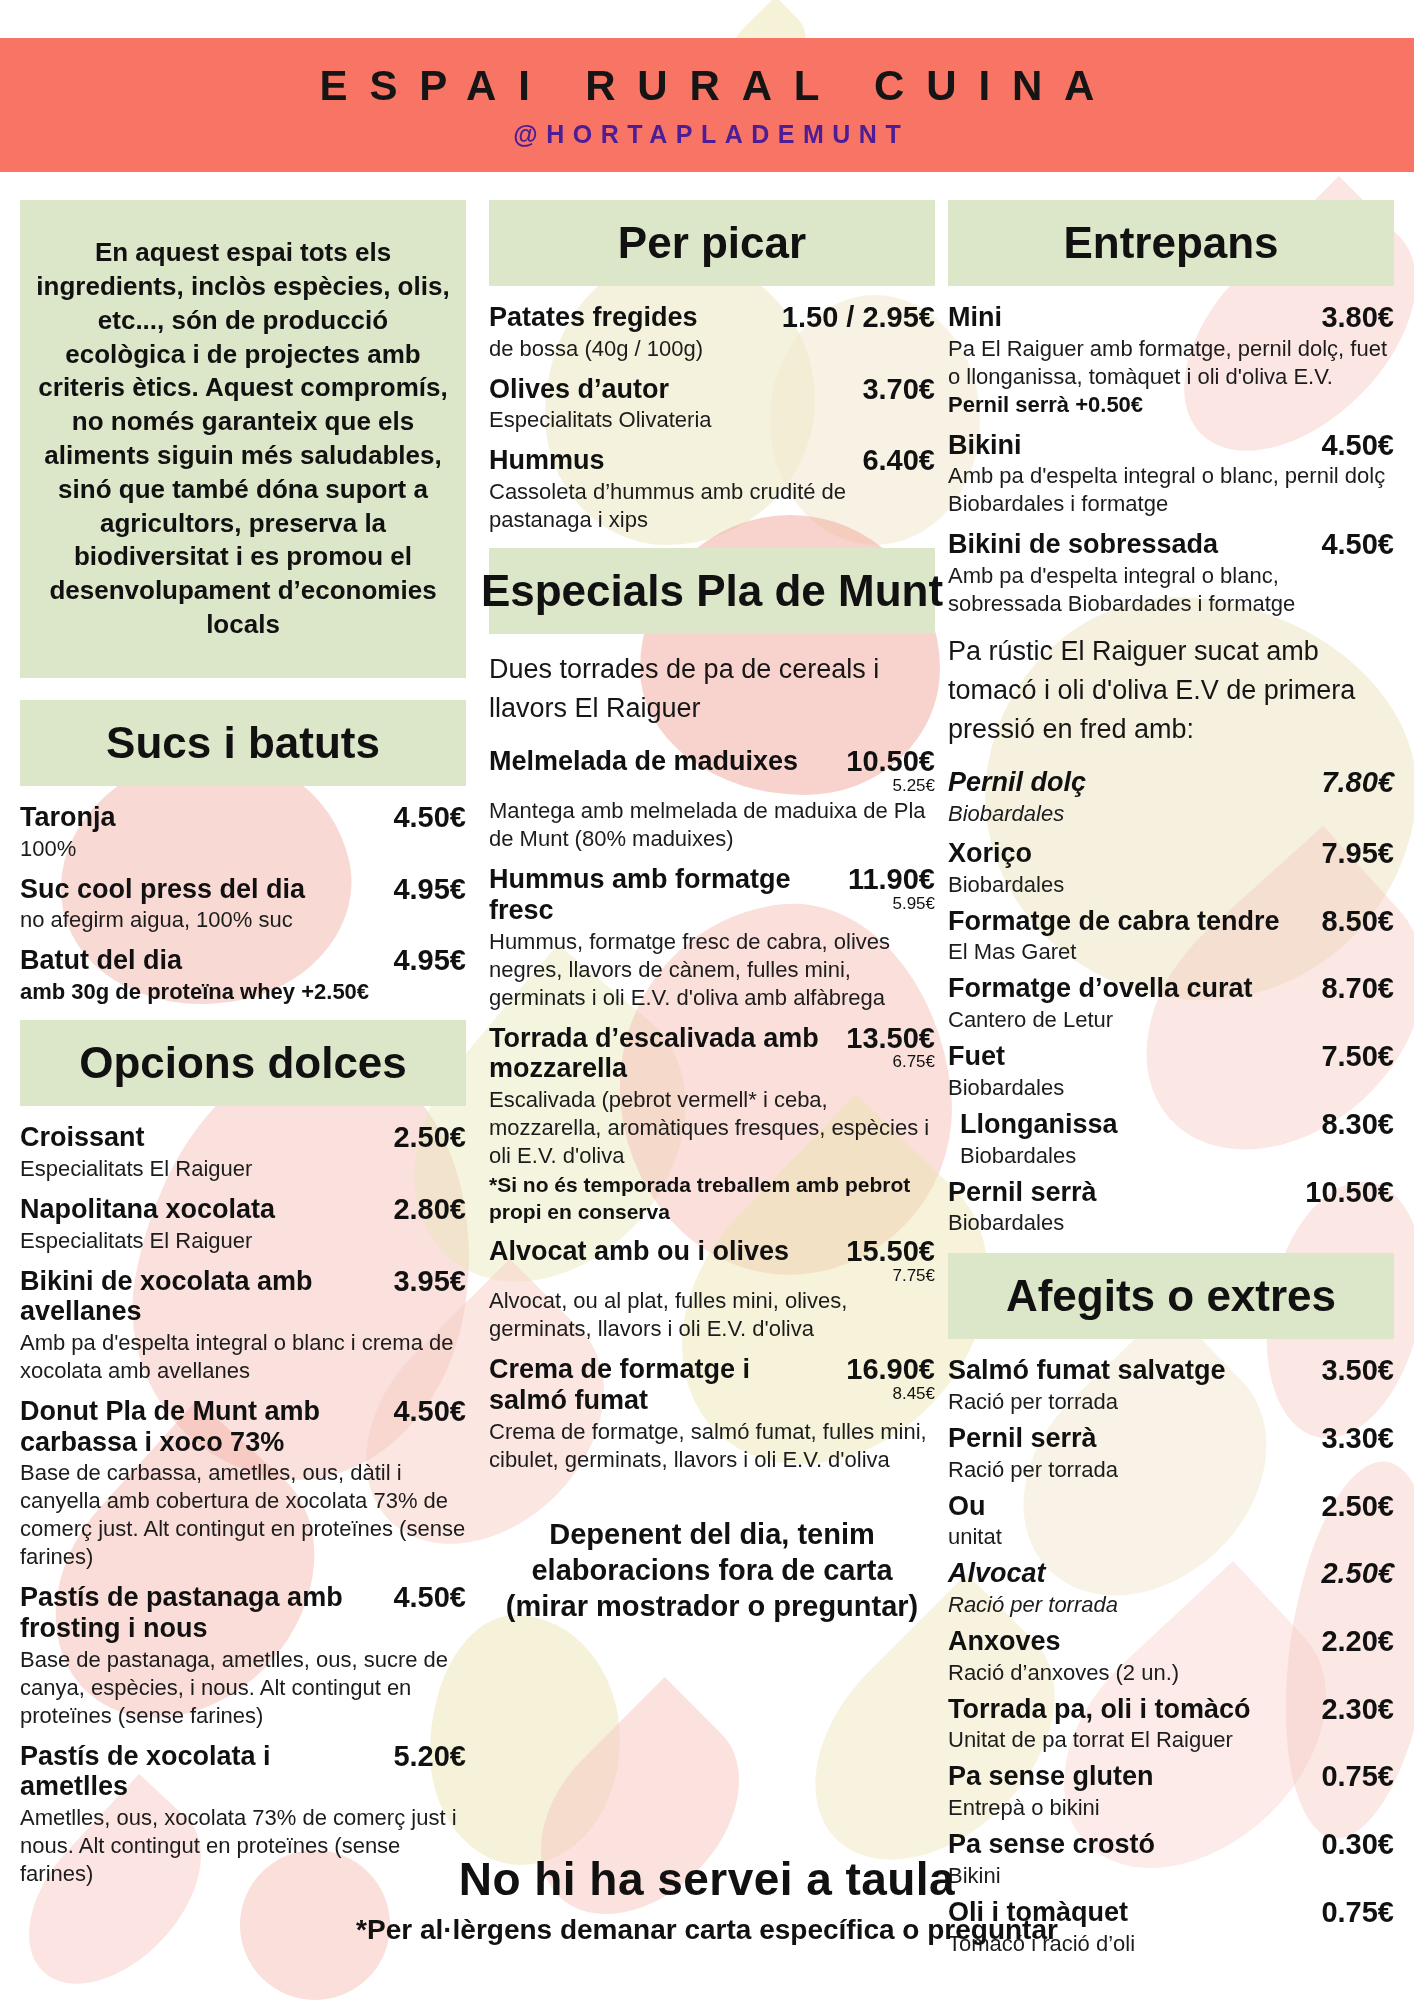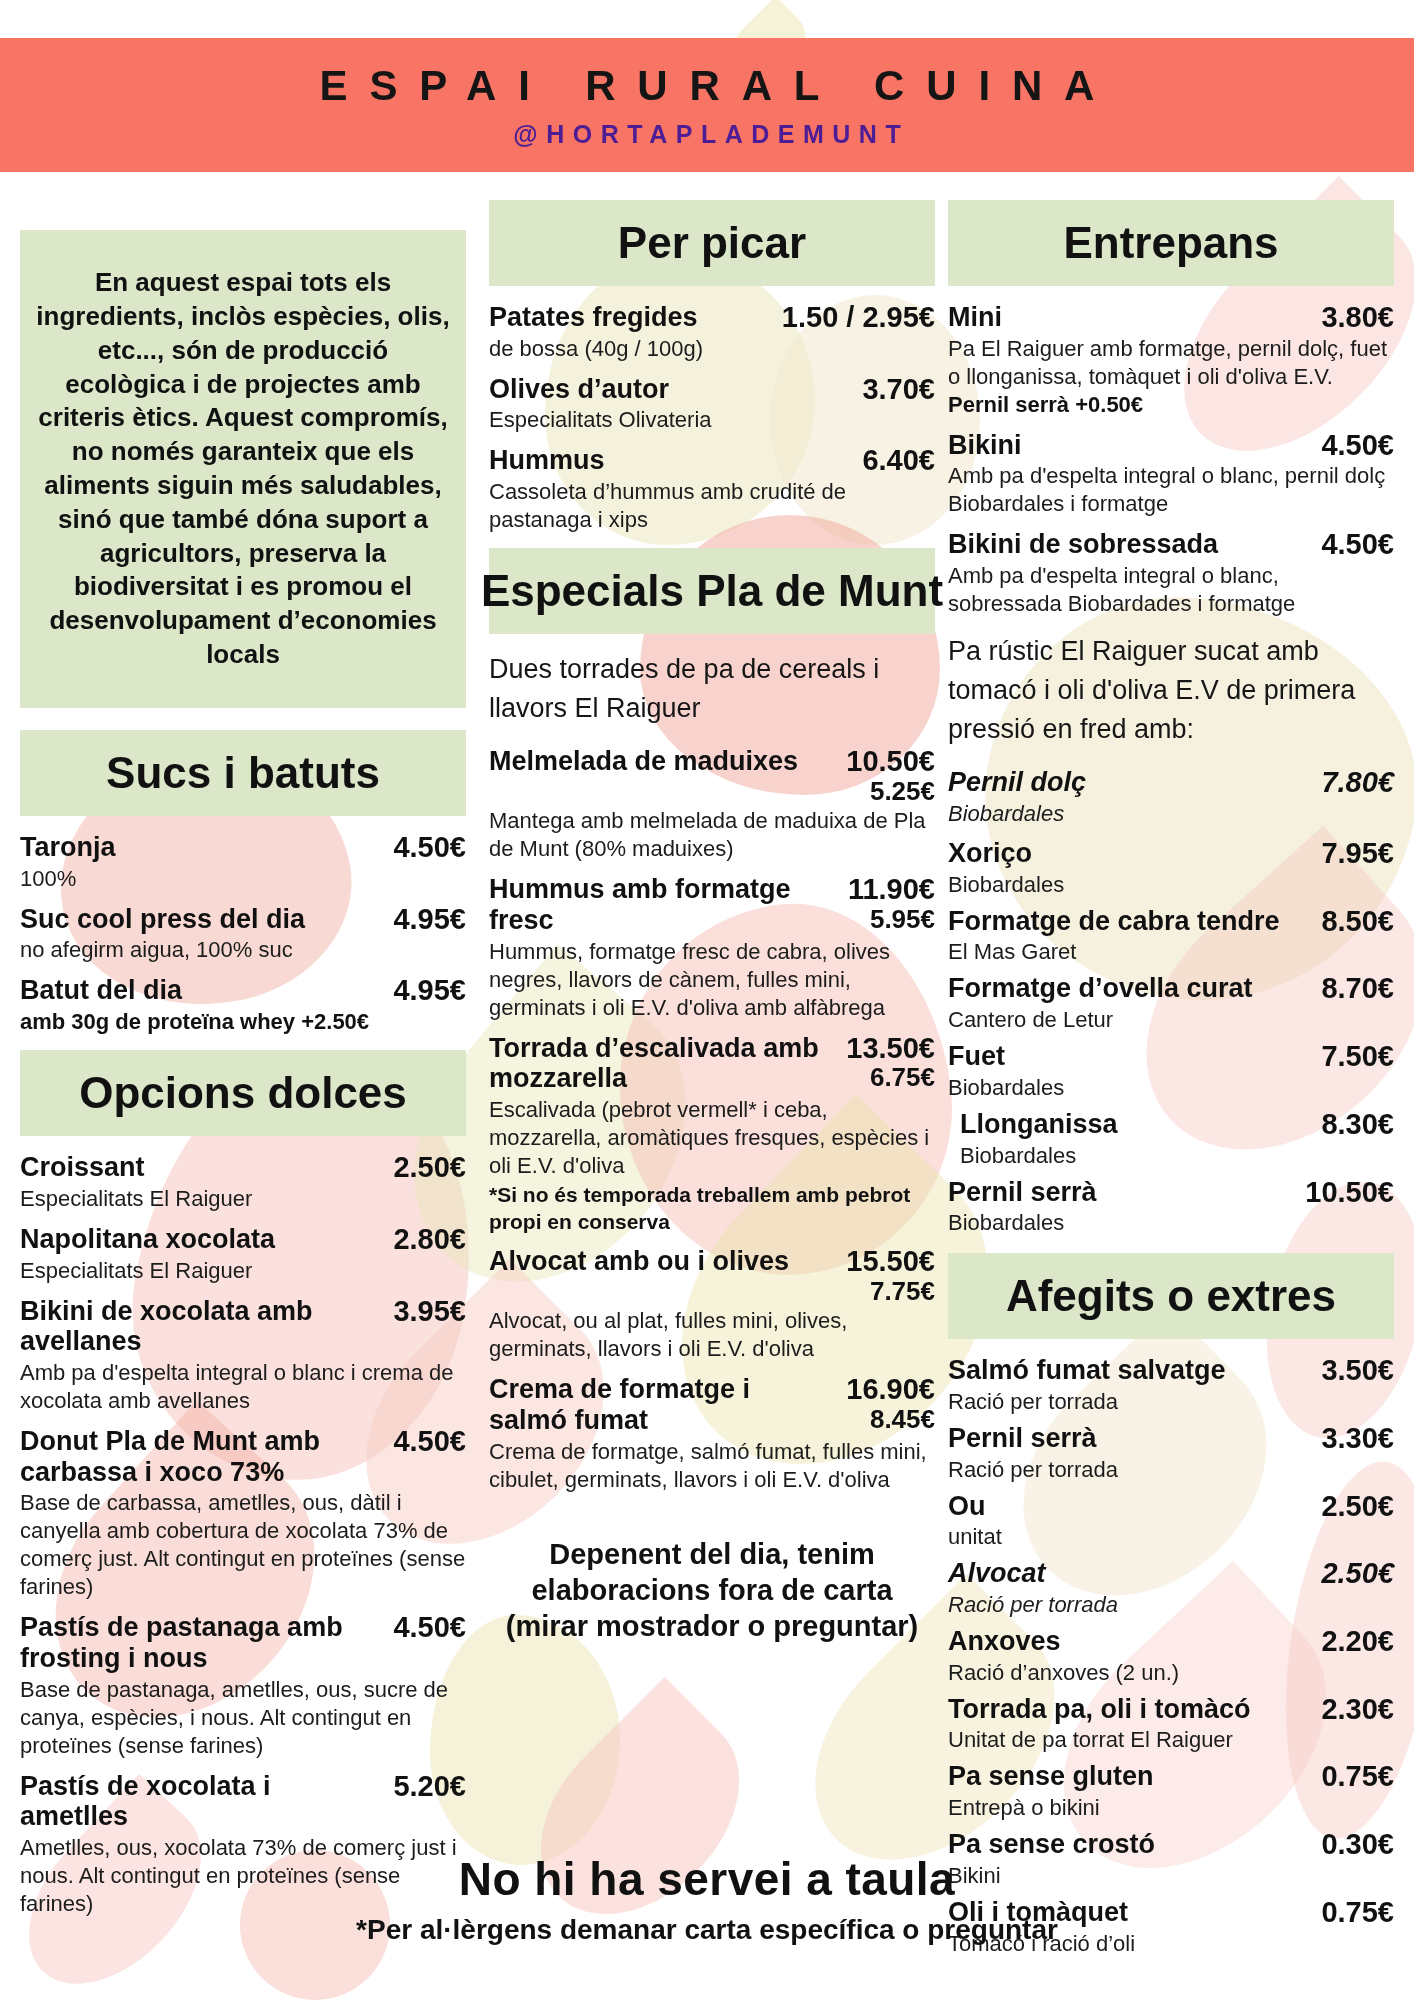--- a/index.html
+++ b/index.html
@@ -23,21 +23,21 @@
     font-size:42px;font-weight:700;letter-spacing:0.52em;text-indent:0.52em;
     color:#151515;white-space:nowrap;
   }
   .banner .subtitle{
     margin-top:10px;
     font-size:25px;font-weight:700;letter-spacing:0.34em;text-indent:0.34em;
     color:#4c1d95;white-space:nowrap;
   }
   
   .col{position:absolute;top:200px;width:446px;z-index:1;}
-  .col-left{left:20px;margin-top:30px;}
+  .col-left{left:20px;}
   .col-mid{left:489px;}
   .col-right{left:948px;}
   
   .greenbox{
     background:#dce6c9;
     display:flex;align-items:center;justify-content:center;
     text-align:center;
   }
   .intro-box{
     min-height:436px;
@@ -50,21 +50,21 @@
     font-size:44px;font-weight:700;
     margin-bottom:16px;
     white-space:nowrap;
   }
   
   .item{margin-bottom:11px;}
   .irow{display:flex;align-items:flex-start;gap:24px;}
   .iname{flex:1;font-size:27px;font-weight:700;line-height:1.14;}
   .prices{text-align:right;white-space:nowrap;}
   .price{font-size:29px;font-weight:700;line-height:1.05;}
-  .price-half{font-size:26px;font-weight:700;line-height:1.1;text-align:right;}
+  .price-half{font-size:17px;font-weight:400;line-height:1.1;text-align:right;}
   .desc{margin:2px 0 0 0;font-size:22px;font-weight:400;line-height:1.27;color:#1c1c1c;}
   .desc .dib{font-weight:700;color:#111;}
   .desc-bold{font-weight:700;color:#111;}
   .note{font-weight:700;color:#111;font-size:21px;margin-top:2px;}
   
   .col-intro{
     font-size:27px;font-weight:400;line-height:1.45;
     margin:6px 0 18px 0;color:#161616;
   }
   .mid-note{

